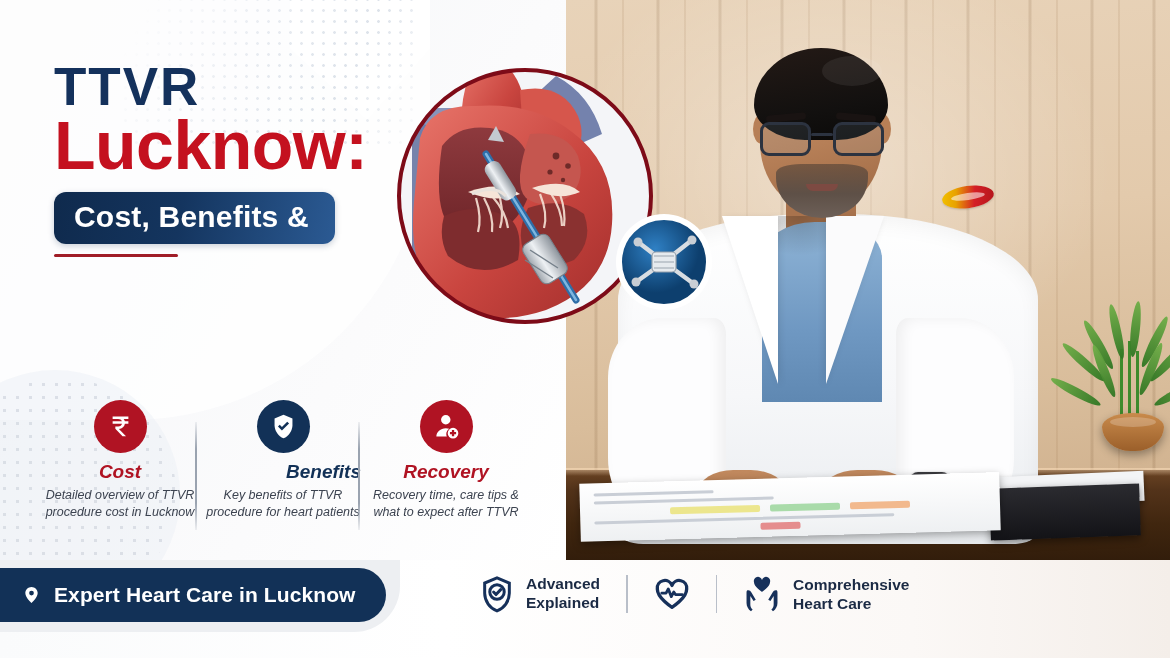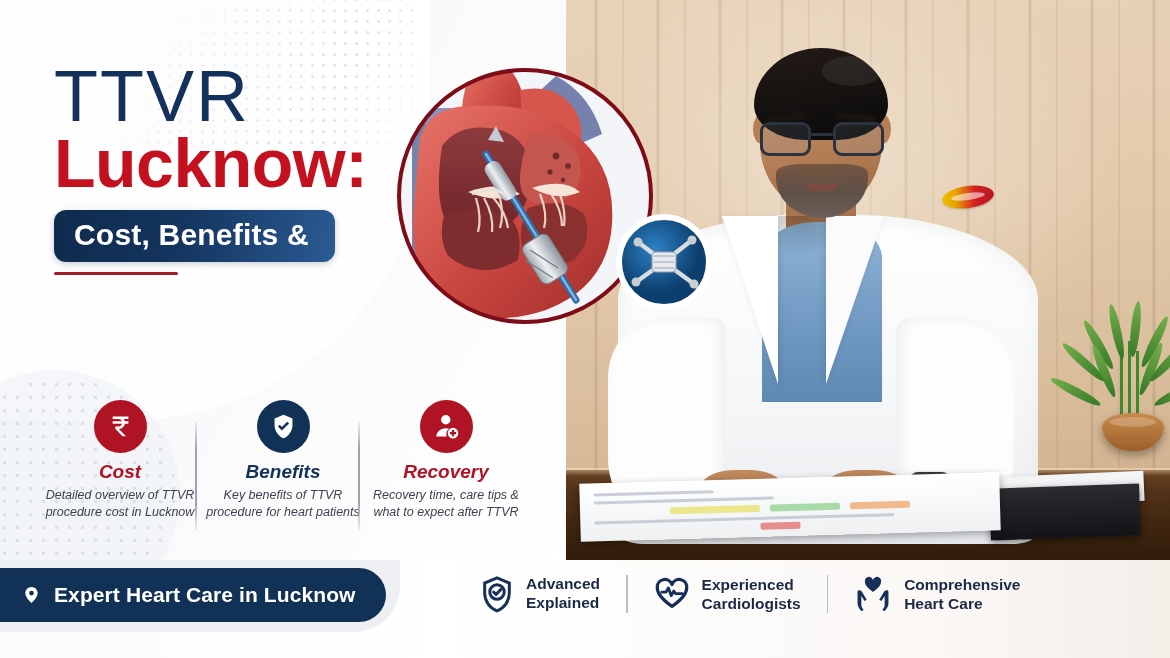--- a/index.html
+++ b/index.html
@@ -148,21 +148,21 @@
     opacity:.85;
   }
   .soft-circle {
     position:absolute; left:-70px; top:370px; width:250px; height:250px;
     border-radius:50%; background:rgba(237,241,246,.55);
   }
 
   
   .headline { position:absolute; left:54px; top:62px; width:430px; }
   .h-ttvr {
-    font-size:72px; font-weight:400; letter-spacing:2px; line-height:.96;
+    font-size:53px; font-weight:700; letter-spacing:2px; line-height:.96;
     color:#14315c;
   }
   .h-proc {
     font-size:44px; font-weight:600; line-height:1.12; color:#2a3442; margin-top:4px;
   }
   .h-luck {
     font-size:68px; font-weight:700; line-height:1.02; color:#c4111f; margin-top:-2px;
     letter-spacing:-.5px;
   }
   .h-pill {
@@ -178,21 +178,21 @@
   .features { position:absolute; left:42px; top:400px; width:500px; display:flex;font-style:italic; }
   .feat { width:156px; text-align:center; position:relative; }
   .feat + .feat { margin-left:7px; }
   .feat-div { position:absolute; top:22px; width:2px; height:108px;
     background:linear-gradient(180deg,rgba(160,168,180,.15),#9aa3b0 25%,#9aa3b0 75%,rgba(160,168,180,.15)); }
   .feat-icon { width:53px; height:53px; border-radius:50%; margin:0 auto 9px;
     display:flex; align-items:center; justify-content:center; }
   .feat-icon.red { background:#b01323; }
   .feat-icon.navy { background:#123157; }
   .feat-title { font-size:19px; font-weight:700; line-height:1; }
-  .feat-title.red { color:#b01323; } .feat-title.navy { color:#123157; }
+  .feat-title.red { color:#b01323; } .feat-title.navy { color:#123157;text-align:right; }
   .feat-desc { font-size:12.5px; color:#3c4350; line-height:1.38; margin-top:6px; }
 
   
   .bottom-bar { position:absolute; left:0; top:560px; width:1170px; height:98px;
     background:linear-gradient(90deg,#fafbfc 0%,#ffffff 38%,#fbf8f6 78%,#f4eee9 100%); }
   .bar-grey {
     position:absolute; left:0; top:0; width:400px; height:72px;
     background:#edeff2; border-radius:0 0 46px 0;
   }
   .badge {
@@ -457,23 +457,20 @@
 
       <div class="trust-div"></div>
 
       <div class="trust">
         <span>
           <svg width="36" height="36" viewBox="0 0 26 24">
             <path d="M13 21.6S2.4 15 2.4 8.4A5.5 5.5 0 0 1 13 5.8 5.5 5.5 0 0 1 23.6 8.4c0 6.6-10.6 13.2-10.6 13.2z" fill="none" stroke="#16305a" stroke-width="2.4" stroke-linejoin="round"></path>
             <path d="M5.6 11.4h3.1l1.6-3.1 2.2 5.6 1.8-3.4 1.2 1.9h4.9" fill="none" stroke="#16305a" stroke-width="2" stroke-linecap="round" stroke-linejoin="round"></path>
           </svg>
         </span>
-        <span class="trust-label">
-          <span>Experienced</span><br><span>Cardiologists</span>
-        </span>
       </div>
 
       <div class="trust-div"></div>
 
       <div class="trust">
         <span>
           <svg width="38" height="38" viewBox="0 0 28 26" fill="#16305a">
             <path d="M14 11.4S8.1 7.6 8.1 4.3A2.95 2.95 0 0 1 14 2.6a2.95 2.95 0 0 1 5.9 1.7c0 3.3-5.9 7.1-5.9 7.1z"></path>
             <path d="M3.2 10.3c1.3-.5 2.3.3 2.9 1.4l3.3 5.5-1.6.9-2.4-3.6v6.3c0 1.4.5 2.7 1.7 3.6l-1.2 1.4C3.8 24.2 2.6 22 2.6 19.6v-7.5c0-.8.1-1.5.6-1.8z"></path>
             <path d="M24.8 10.3c-1.3-.5-2.3.3-2.9 1.4l-3.3 5.5 1.6.9 2.4-3.6v6.3c0 1.4-.5 2.7-1.7 3.6l1.2 1.4c2.1-1.6 3.3-3.8 3.3-6.2v-7.5c0-.8-.1-1.5-.6-1.8z"></path>

